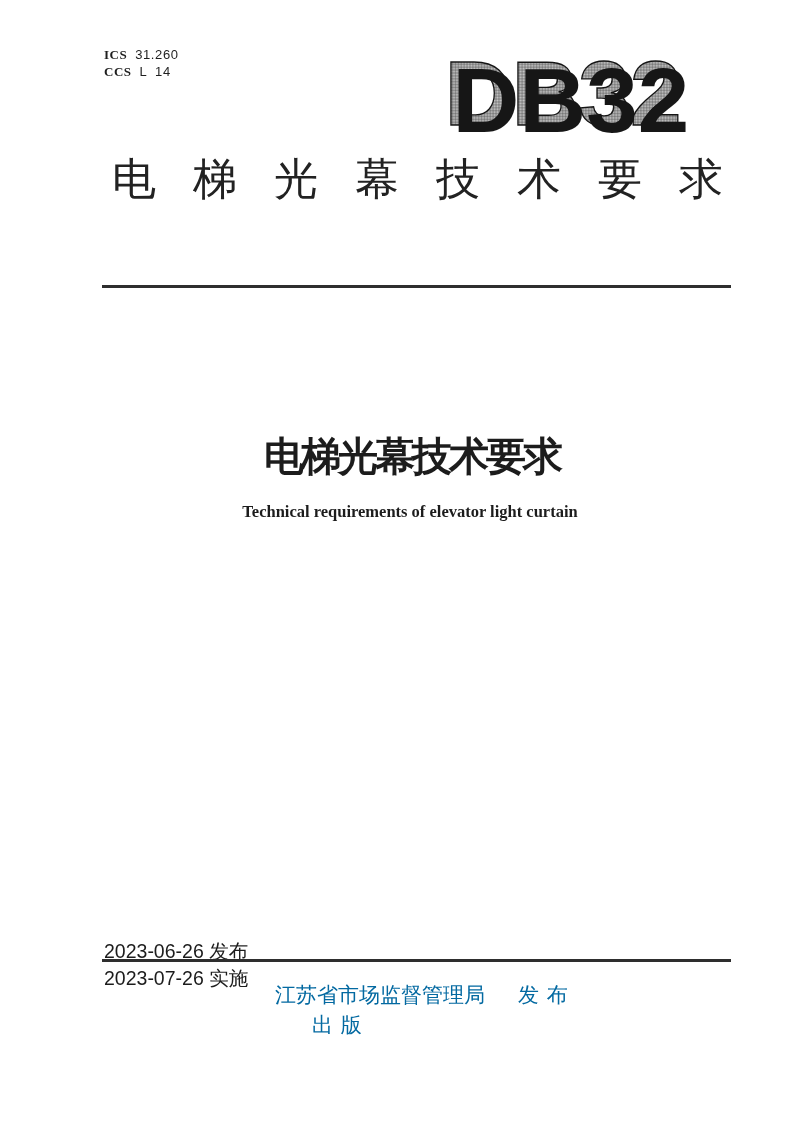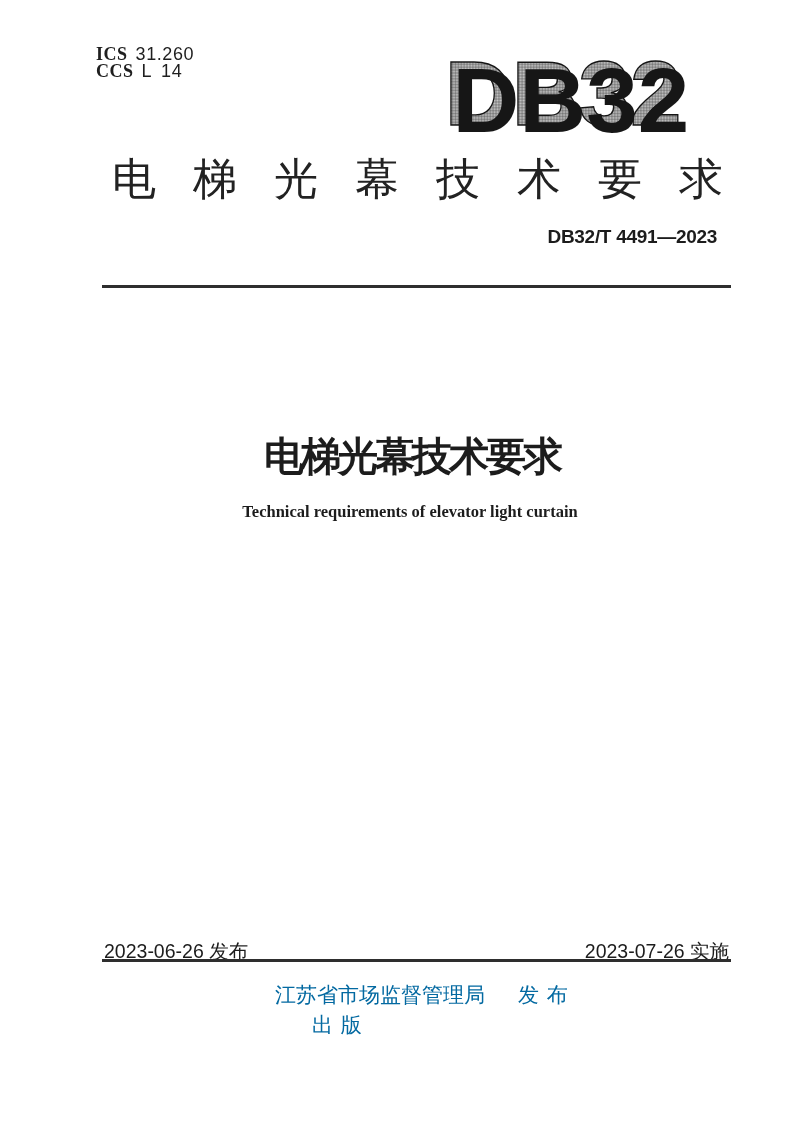--- a/index.html
+++ b/index.html
@@ -11,23 +11,23 @@
     width: 800px;
     height: 1123px;
     background: #ffffff;
     color: #1f1f1f;
     overflow: hidden;
   }
 
   
   .codes {
     position: absolute;
-    left: 96px;
+    left: 104px;
     top: 46px;
-    font-size: 18px;
+    font-size: 13px;
     line-height: 17px;
     color: #1f1f1f;
   }
   .code-label {
     font-family: "Liberation Serif", serif;
     font-weight: 700;
     letter-spacing: 0.5px;
     margin-right: 8px;
   }
   .code-value {
@@ -121,20 +121,21 @@
   .date-row {
     position: absolute;
     left: 104px;
     top: 938px;
     width: 625px;
     display: flex;
     justify-content: space-between;
     font-size: 19.5px;
     font-weight: 500;
     color: #1c1c1c;
+    flex-direction: column;
   }
 
   .publishers {
     position: absolute;
     left: 275px;
     top: 983px;
     font-size: 21px;
     font-weight: 500;
     color: #0369a1;
   }
@@ -178,21 +179,20 @@
           <path d="M0 0.6 H3.2 M0 2.2 H3.2 M0.6 0 V3.2 M2.2 0 V3.2" stroke="#4a4a4a" stroke-width="0.55"></path>
         </pattern>
       </defs>
       <text class="logo-back-text" x="2" y="76" textLength="248" lengthAdjust="spacingAndGlyphs" fill="url(#hatch)" stroke="#141414" stroke-width="1.4">DB32</text>
       <text class="logo-front-text" x="10" y="84" textLength="248" lengthAdjust="spacingAndGlyphs">DB32</text>
     </svg>
   </div>
 
   <div class="standard-category">电梯光幕技术要求</div>
 
-  <div class="standard-code">DB32/T 4491—2023</div>
 
   <div class="rule rule-top"></div>
 
   <h1 class="title-cn">电梯光幕技术要求</h1>
 
   <h2 class="title-en">Technical requirements of elevator light curtain</h2>
 
   <div class="date-row">
     <span>2023-06-26 发布</span>
     <span>2023-07-26 实施</span>

